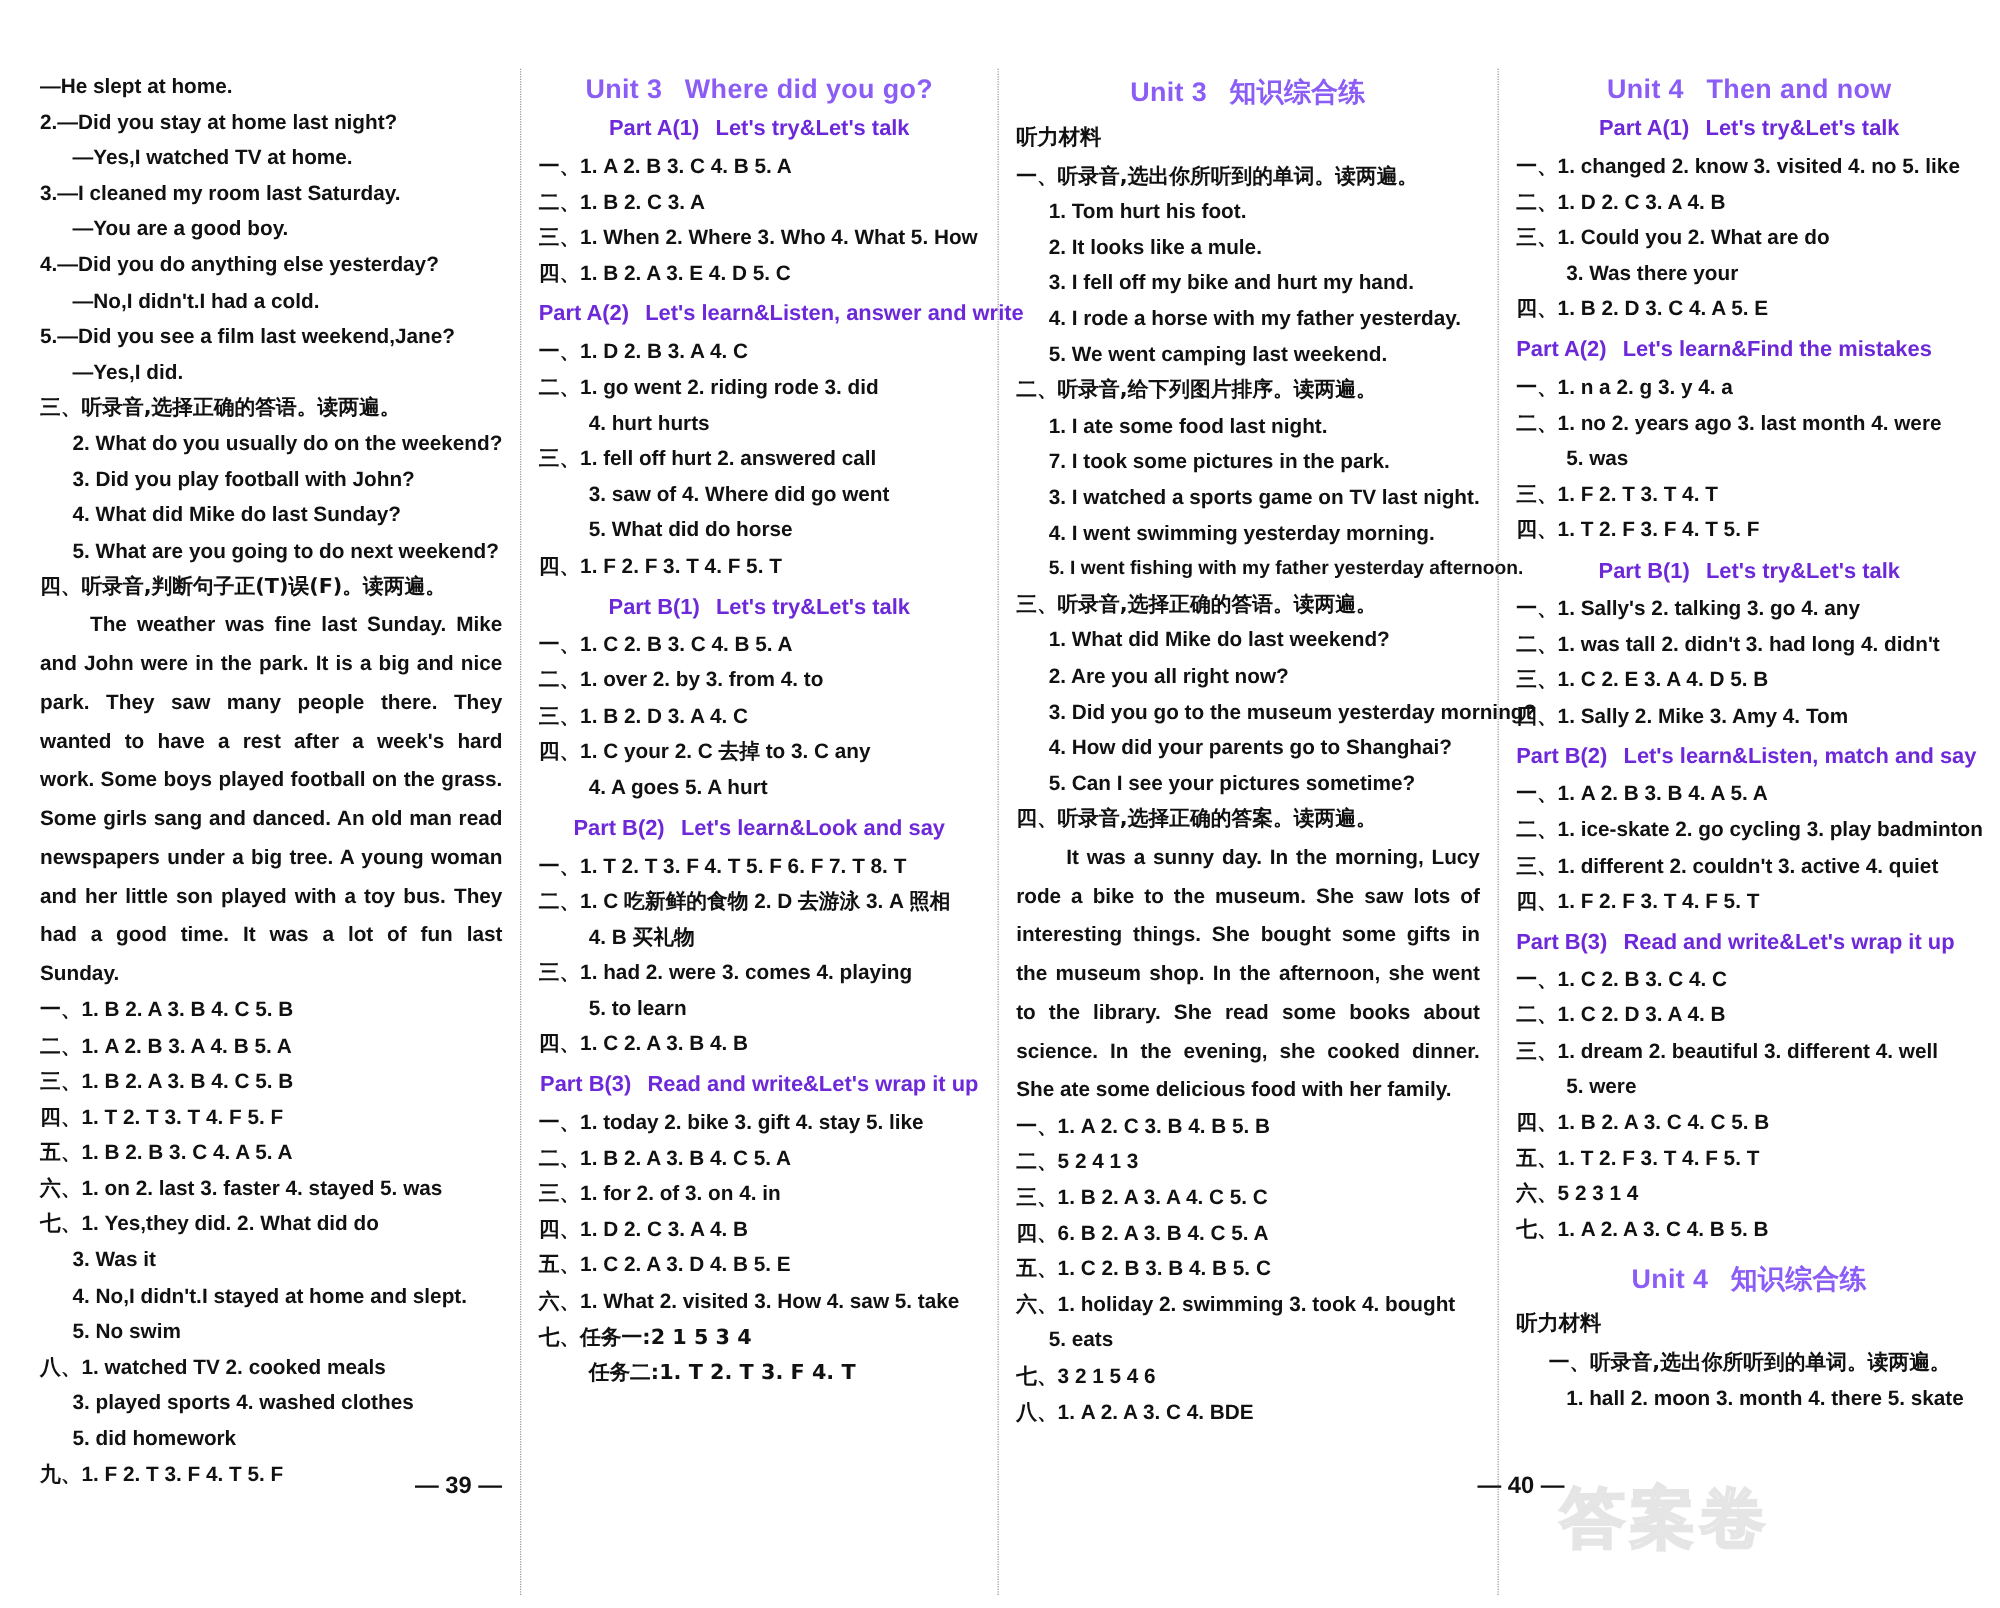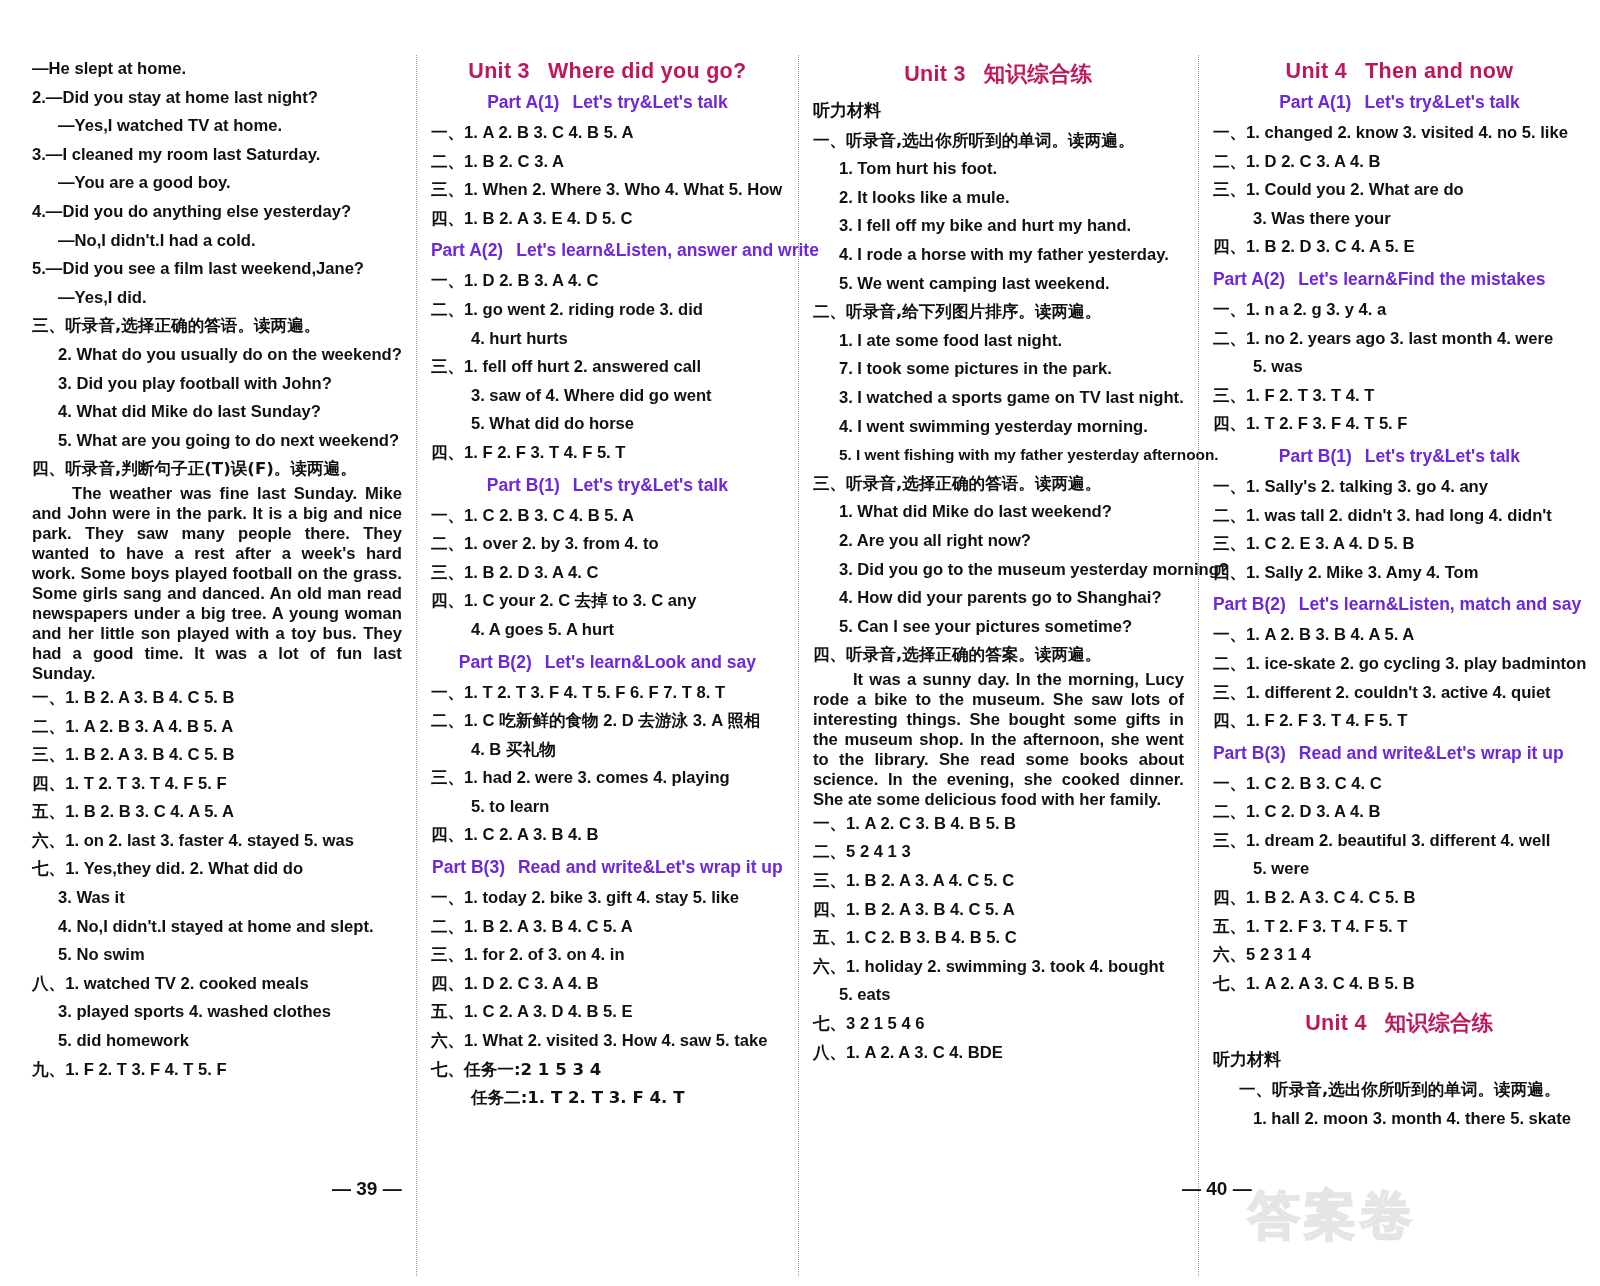--- a/index.html
+++ b/index.html
@@ -23,21 +23,21 @@
     box-sizing:border-box;
     padding:0 14px;
   }
   .col.c1{width:398px;}
   .col.c2{width:382px;border-left:1px dotted #9a9a9a;}
   .col.c3{width:400px;border-left:1px dotted #9a9a9a;}
   .col.c4{width:402px;border-left:1px dotted #9a9a9a;}
 
   .heading-unit{
     text-align:center;
-    color:#be185d;
+    color:#8b5cf6;
     font-weight:bold;
     font-size:21.5px;
     letter-spacing:.3px;
     margin:4px 0 8px 0;
     white-space:nowrap;
   }
   .heading-unit .sp{display:inline-block;width:18px;}
   .heading-part{
     color:#6d28d9;
     font-weight:bold;
@@ -55,21 +55,21 @@
     white-space:nowrap;
     letter-spacing:0px;
   }
   .ind1{padding-left:26px;}
   .ind2{padding-left:40px;}
   .zh{font-family:"DejaVu Sans","Liberation Sans",sans-serif;}
 
   .para{
     font-size:16.6px;
     font-weight:bold;
-    line-height:20px;
+    line-height:31px;
     text-align:justify;
     text-justify:inter-word;
     text-indent:40px;
   }
   .sub-title{
     font-size:17px;font-weight:bold;margin:2px 0 2px 0;
   }
 
   .pagenum{
     position:absolute;
@@ -222,21 +222,21 @@
     <div class="line ind1">3. Did you go to the museum yesterday morning?</div>
     <div class="line ind1">4. How did your parents go to Shanghai?</div>
     <div class="line ind1">5. Can I see your pictures sometime?</div>
 
     <div class="line zh">四、听录音,选择正确的答案。读两遍。</div>
     <div class="para">It was a sunny day. In the morning, Lucy rode a bike to the museum. She saw lots of interesting things. She bought some gifts in the museum shop. In the afternoon, she went to the library. She read some books about science. In the evening, she cooked dinner. She ate some delicious food with her family.</div>
 
     <div class="line">一、1. A   2. C   3. B   4. B   5. B</div>
     <div class="line">二、5  2  4  1  3</div>
     <div class="line">三、1. B   2. A   3. A   4. C   5. C</div>
-    <div class="line">四、1. B   2. A   3. B   4. C   5. A</div>
+    <div class="line">四、6. B   2. A   3. B   4. C   5. A</div>
     <div class="line">五、1. C   2. B   3. B   4. B   5. C</div>
     <div class="line">六、1. holiday   2. swimming   3. took   4. bought</div>
     <div class="line ind1">5. eats</div>
     <div class="line">七、3  2  1  5  4  6</div>
     <div class="line">八、1. A   2. A   3. C   4. BDE</div>
   </div>
 
   <div class="col c4">
     <div class="heading-unit">
       <span>Unit 4</span><span class="sp"></span><span>Then and now</span>

